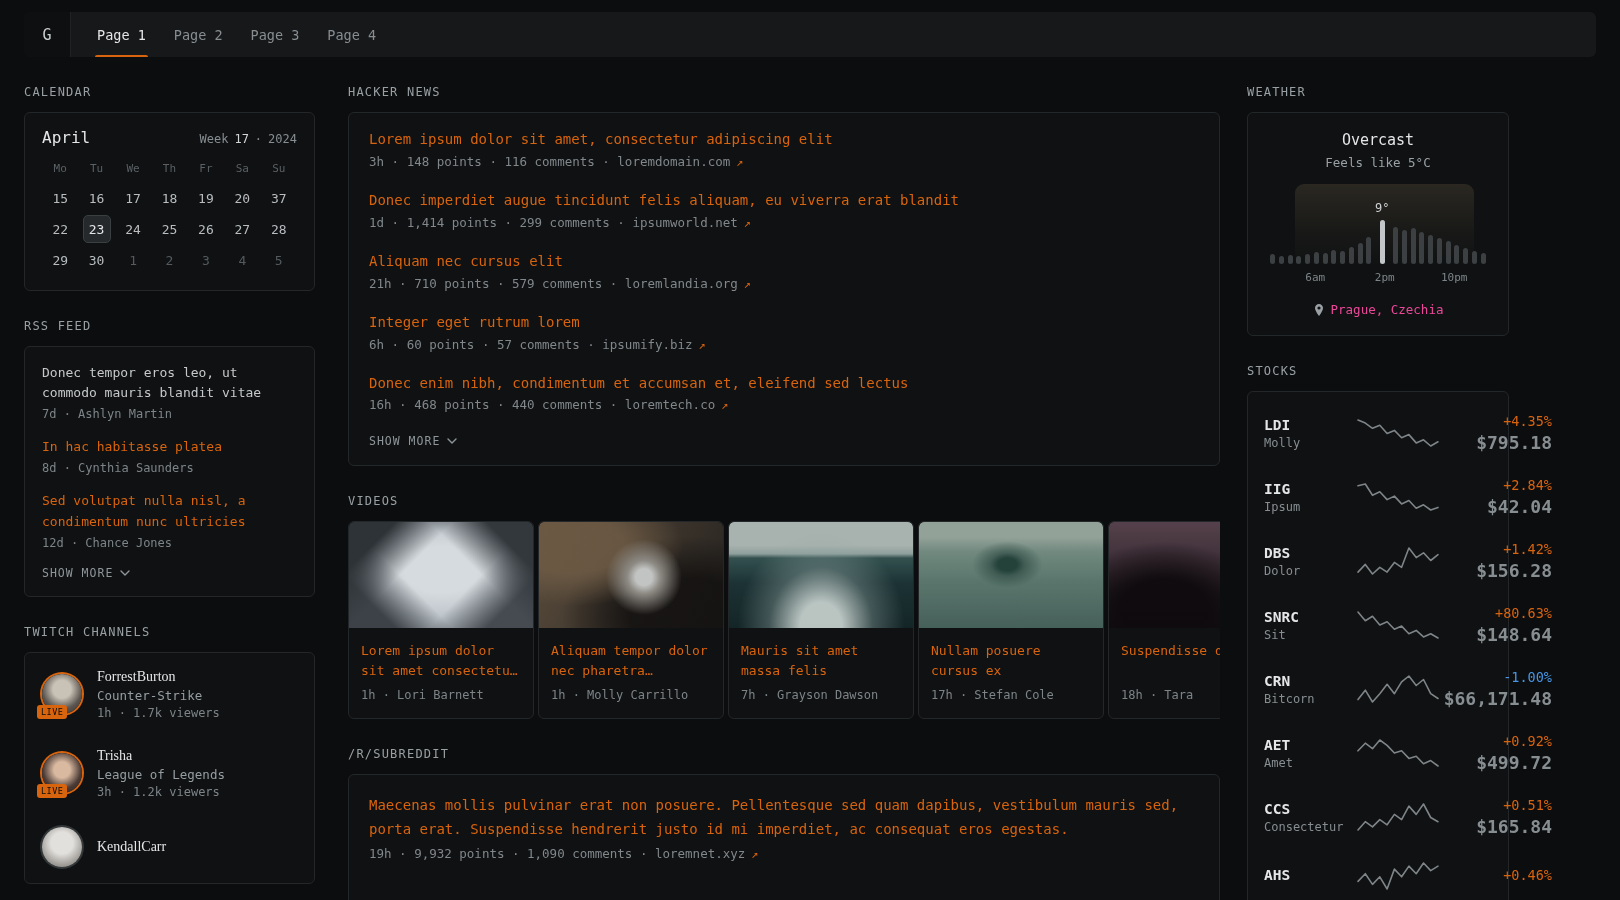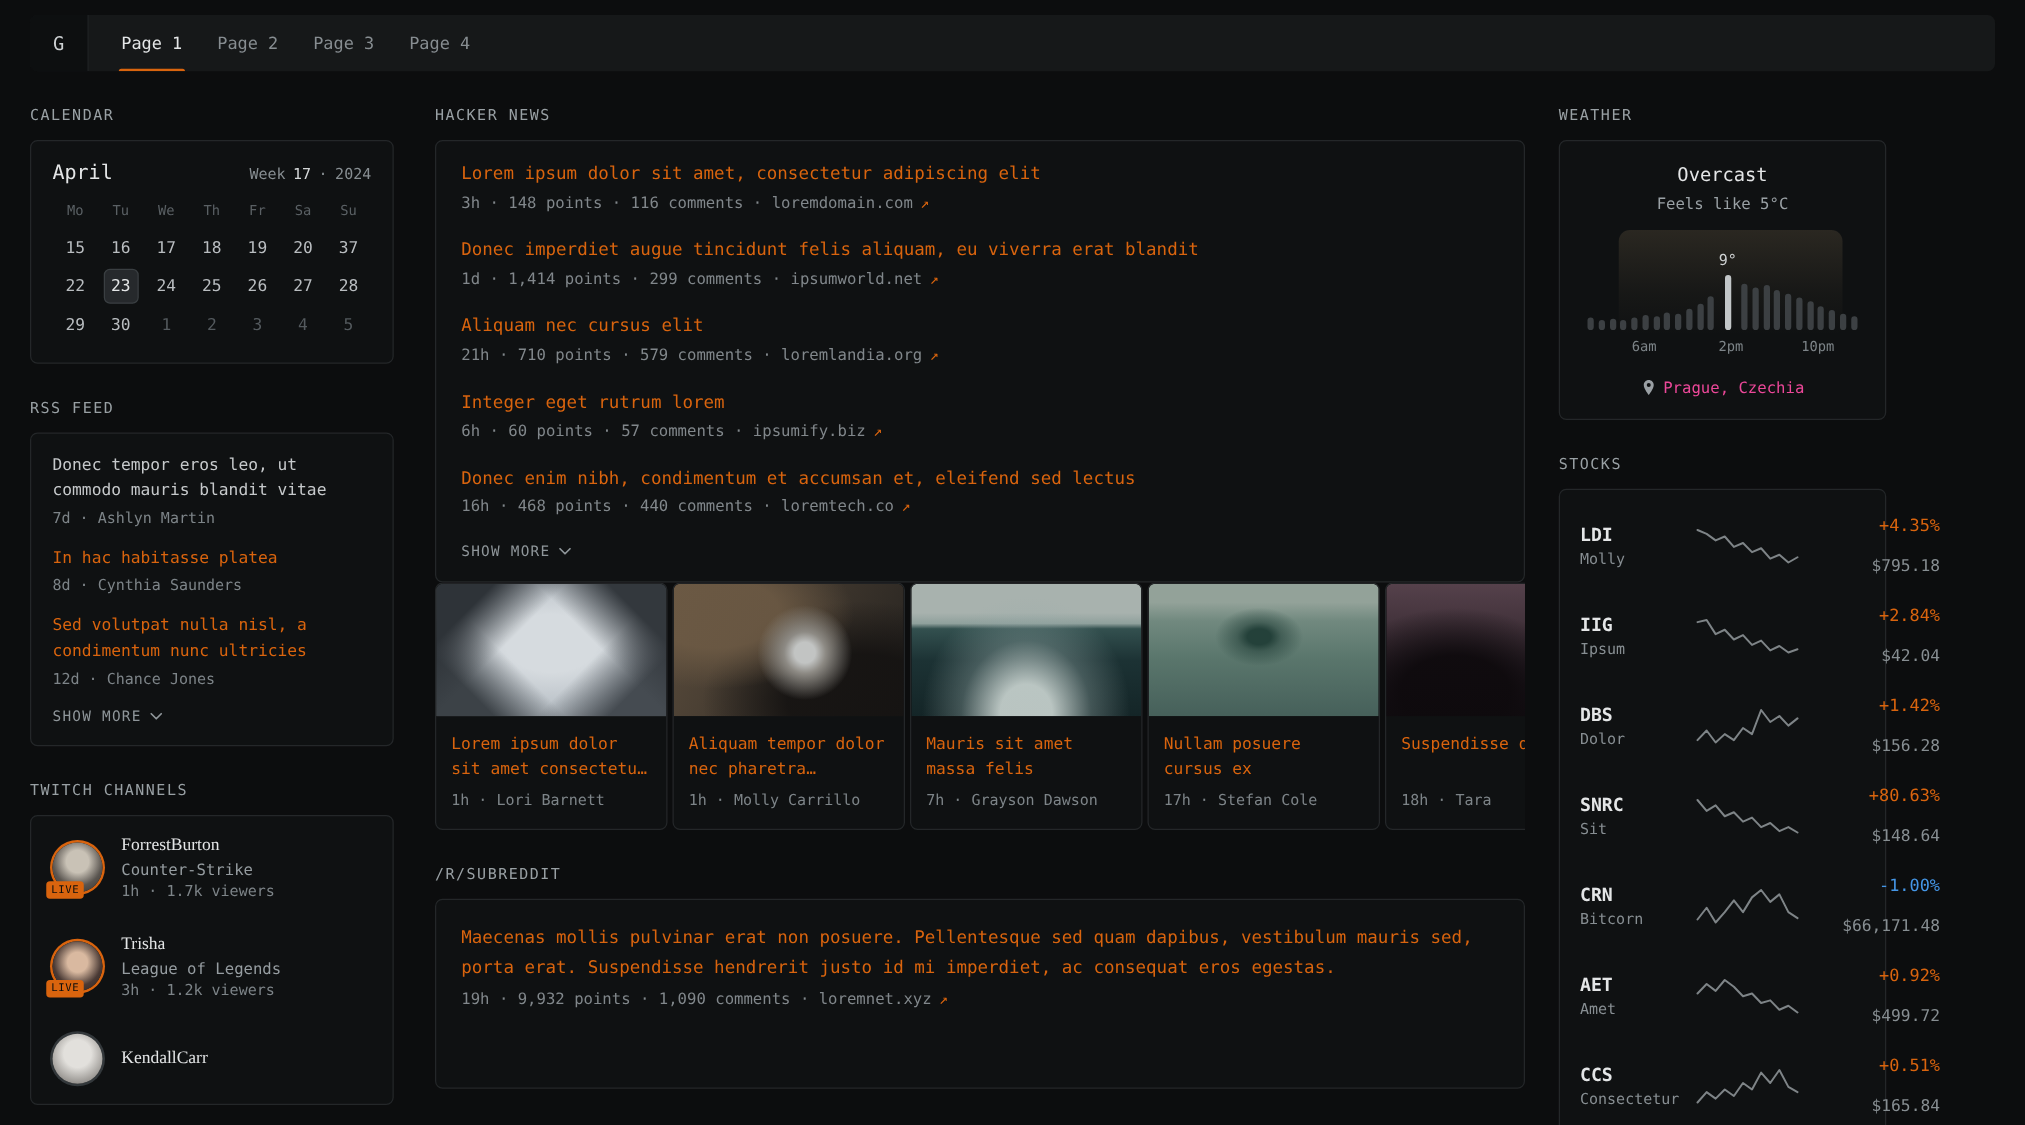--- a/index.html
+++ b/index.html
@@ -189,21 +189,21 @@
   
   .stocks-card{padding:9px 16px;}
   .stock-row{display:grid;grid-template-columns:92px 1fr 112px;align-items:center;padding:12px 0;}
   .stock-sym{font-size:14.5px;font-weight:bold;color:var(--text-bright);}
   .stock-name{font-size:12px;color:var(--dim);margin-top:3px;}
   .spark{justify-self:center;}
   .spark polyline{fill:none;stroke:#7e8487;stroke-width:1.6;stroke-linejoin:round;stroke-linecap:round;}
   .stock-val{text-align:right;}
   .stock-change{font-size:13.5px;color:var(--accent);}
   .stock-change.down{color:var(--blue);}
-  .stock-price{font-size:13px;color:var(--dim);margin-top:17px;}
+  .stock-price{font-size:18px;color:var(--dim);margin-top:3px;font-weight:bold;}
 </style>
 </head>
 <body>
 
 <header class="topbar">
   <div class="logo">G</div>
   <nav class="tabs">
     <a class="tab active">Page 1</a>
       <a class="tab">Page 2</a>
       <a class="tab">Page 3</a>
@@ -364,20 +364,21 @@
         <button class="show-more">
           <span>SHOW MORE</span>
           <svg class="chev" width="10" height="6" viewBox="0 0 10 6">
               <path d="M1 1l4 4 4-4" fill="none" stroke="currentColor" stroke-width="1.4" stroke-linecap="round" stroke-linejoin="round"></path>
             </svg>
         </button>
       </div>
     </section>
 
     <section>
+      <h2 class="sec-title">VIDEOS</h2>
       <div class="video-row">
         <div class="card video-card">
             <div class="thumb thumb-sky"></div>
             <div class="video-body">
               <a class="video-title">Lorem ipsum dolor sit amet consectetu…</a>
               <div class="video-meta">1h · Lori Barnett</div>
             </div>
           </div>
           <div class="card video-card">
             <div class="thumb thumb-camera"></div>

